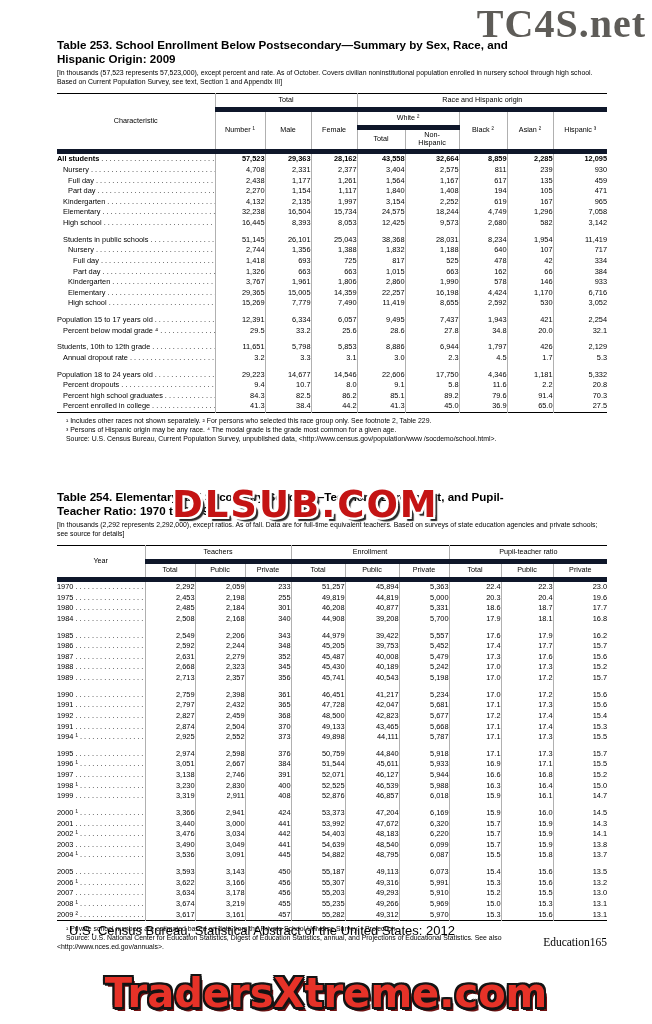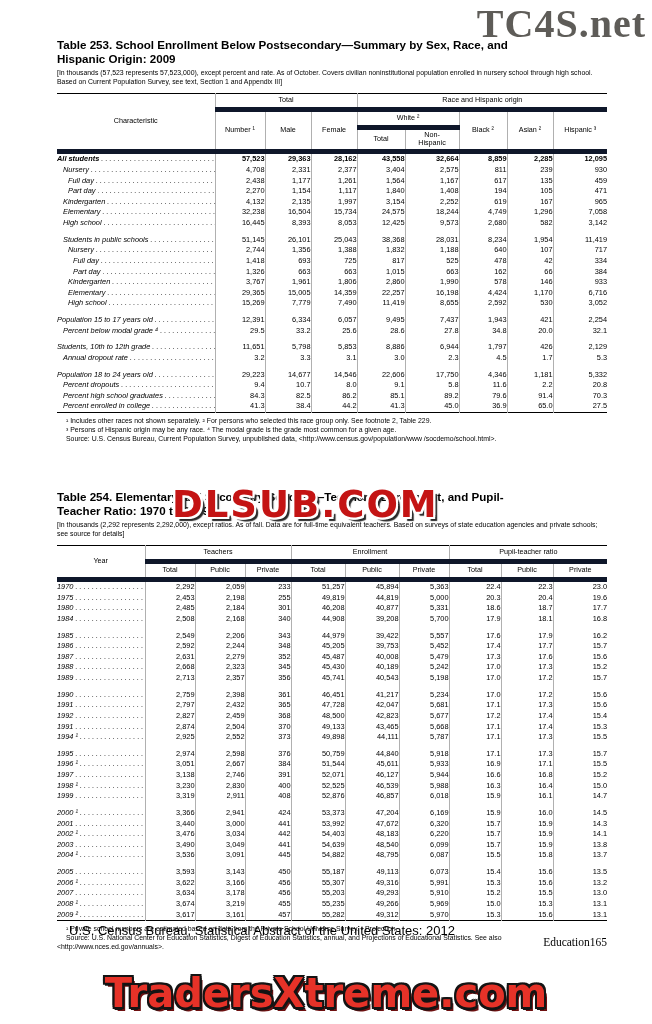--- a/index.html
+++ b/index.html
@@ -26,21 +26,21 @@
   
   table.stat { width:550px; table-layout:fixed; border-collapse:collapse; border-left:hidden; border-right:hidden;
     border-top:1.5px solid #000; border-bottom:1px solid #000; }
   .stat th, .stat td { border-left:1px solid #b0b0b0; border-right:1px solid #b0b0b0; }
   .stat thead th { font-weight:normal; font-size:7.2px; line-height:1.2; text-align:center; vertical-align:middle;
     padding:2px 2px; border-bottom:5px solid #0f172a; }
   .stat thead th.nh { padding:1px 11px; }
   .stat tbody td { font-size:7.4px; line-height:1.3; padding:0.5px 0; vertical-align:bottom; }
   td.num { text-align:right; padding-right:5px; }
   td.stub { padding-left:2px; overflow:hidden; }
-  .sf { display:flex; align-items:flex-end; overflow:hidden;font-style:italic; }
+  .sf { display:flex; align-items:flex-end; overflow:hidden; }
   .ind1 { padding-left:6px; } .ind2 { padding-left:11px; } .ind3 { padding-left:16px; }
   .lb { white-space:nowrap; }
   .ldr { flex:1 1 auto; overflow:hidden; white-space:nowrap; margin-left:2px; font-weight:normal; }
   .ldr::after { content:" . . . . . . . . . . . . . . . . . . . . . . . . . . . . . . . . . . . . . . . . . . . . . . . . . . . . . . . . . . . . . . . . ."; }
   tr.b { font-weight:bold; }
   tr.gap > td { padding-top:6.5px; }
 
   .fn { margin-top:3px; font-size:6.9px; line-height:1.32; }
   .fn-line { text-indent:9px; }
 

